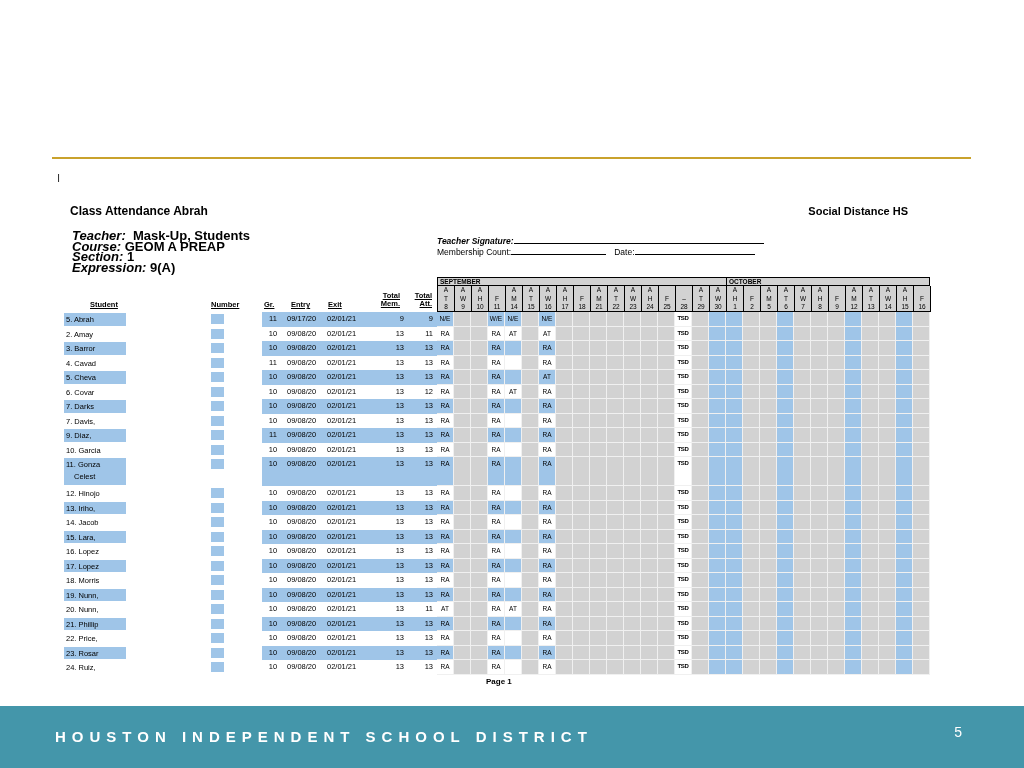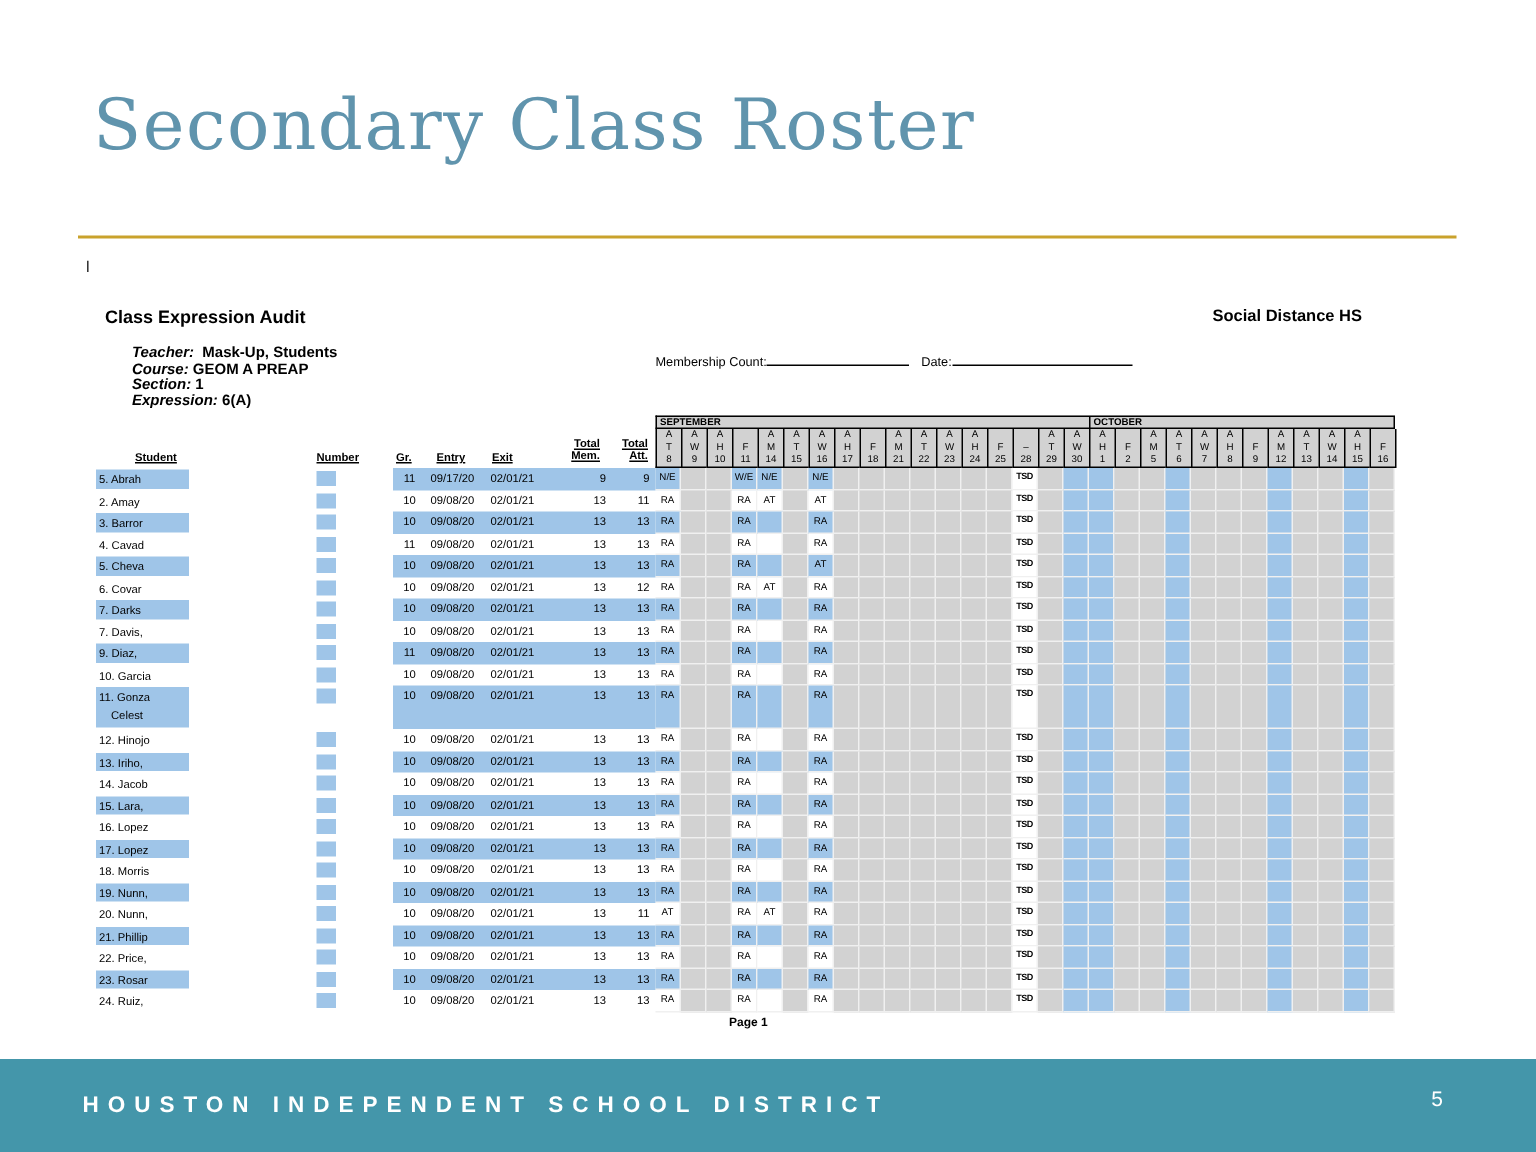--- a/index.html
+++ b/index.html
@@ -13,21 +13,21 @@
 
   .title{position:absolute;left:62px;top:56px;font-family:"DejaVu Serif",serif;
          font-size:47px;font-weight:500;color:var(--c-title);letter-spacing:1px;white-space:nowrap;}
   .rule{position:absolute;left:52px;top:157px;width:919px;height:2px;background:var(--c-rule);}
   .stray{position:absolute;left:57px;top:172px;font-size:11px;color:#333;}
 
   
   .report{position:absolute;left:62px;top:195px;width:868px;height:496px;color:#000;}
   .rpt-title{position:absolute;left:8px;top:9px;font-size:12px;font-weight:bold;}
   .rpt-school{position:absolute;right:22px;top:10px;font-size:11px;font-weight:bold;text-align:center;}
-  .meta{position:absolute;left:26px;top:36px;font-size:10px;font-weight:bold;line-height:10.5px;}
+  .meta{position:absolute;left:10px;top:36px;font-size:13px;font-weight:bold;line-height:10.5px;}
   .meta .lbl{font-style:italic;}
   .sig{position:absolute;left:375px;top:41px;font-size:8.5px;line-height:11px;}
   .sig .lbl{font-style:italic;font-weight:bold;}
   .line{display:inline-block;border-bottom:1px solid #000;height:8px;vertical-align:baseline;}
   .w250{width:250px;} .w95{width:95px;} .w120{width:120px;}
   .gap{margin-left:8px;}
 
   
   .tbl{position:absolute;left:0;top:82px;width:868px;}
   .tbl-head{position:relative;height:35px;}
@@ -69,36 +69,36 @@
   
   .footer{position:absolute;left:0;top:706px;width:1024px;height:62px;background:var(--c-footer);}
   .footer-text{position:absolute;left:55px;top:22px;color:#fff;font-size:15px;font-weight:bold;letter-spacing:6px;white-space:nowrap;}
   .page-num{position:absolute;right:62px;top:18px;color:#fff;font-size:14px;}
 </style>
 </head>
 <body>
 
 <div class="slide">
 
-  <h1 class="title">Secondary Class Roster</h1>
   <div class="rule"></div>
   <div class="stray">I</div>
 
   <div class="report">
-    <div class="rpt-title">Class Expression Audit</div>
+    <div class="rpt-title">Class Attendance Abrah</div>
     <div class="rpt-school">Social Distance HS</div>
 
     <div class="meta">
       <div><span class="lbl">Teacher:</span>&nbsp;&nbsp;<span>Mask-Up, Students</span></div>
       <div><span class="lbl">Course:</span> <span>GEOM A PREAP</span></div>
       <div><span class="lbl">Section:</span> <span>1</span></div>
-      <div><span class="lbl">Expression:</span> <span>6(A)</span></div>
+      <div><span class="lbl">Expression:</span> <span>9(A)</span></div>
     </div>
 
     <div class="sig">
+      <div><span class="lbl">Teacher Signature:</span><span class="line w250"></span></div>
       <div><span>Membership Count:</span><span class="line w95"></span><span class="gap">Date:</span><span class="line w120"></span></div>
     </div>
 
     <div class="tbl">
       <div class="tbl-head">
         <span class="lh" style="left:28px">Student</span>
         <span class="lh" style="left:149px">Number</span>
         <span class="lh" style="left:202px">Gr.</span>
         <span class="lh" style="left:229px">Entry</span>
         <span class="lh" style="left:266px">Exit</span>

